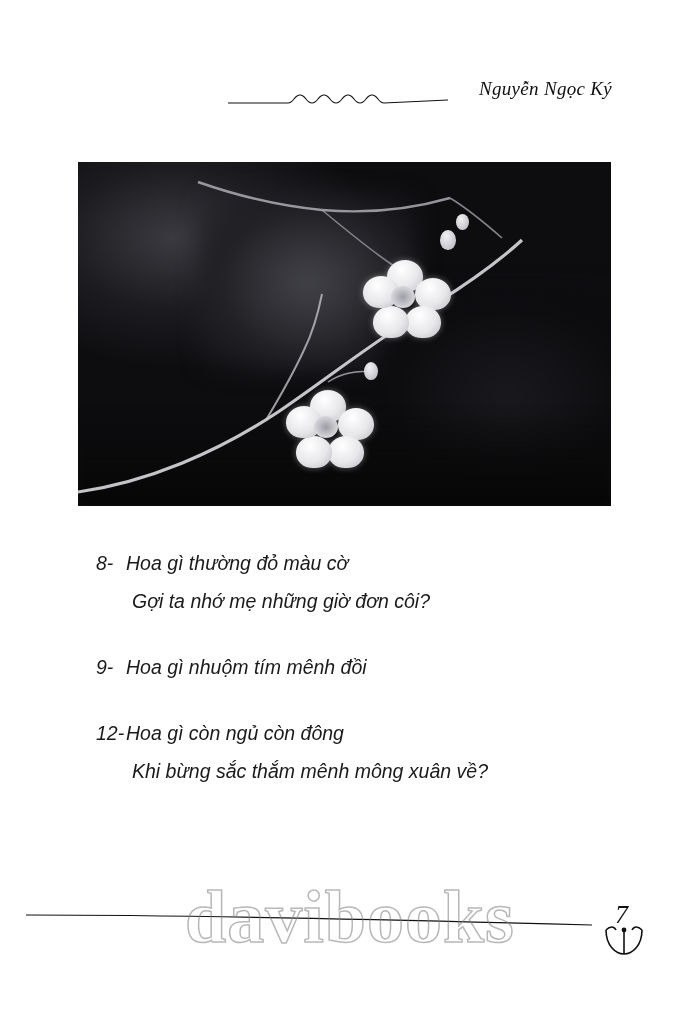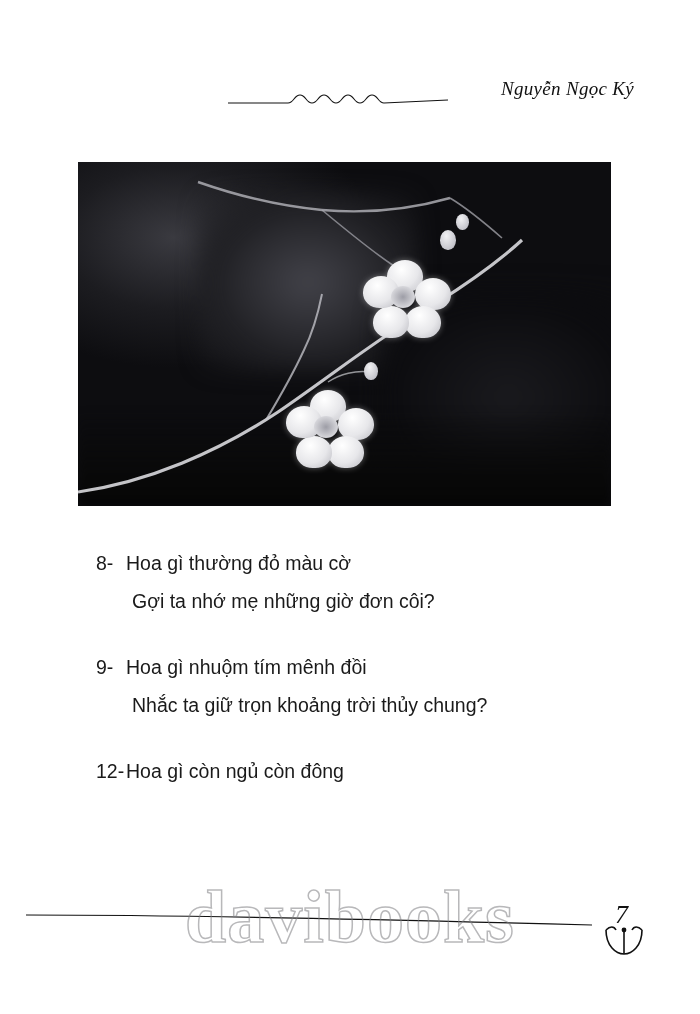--- a/index.html
+++ b/index.html
@@ -26,21 +26,21 @@
   }
   .header-rule {
     position: absolute;
     left: 228px;
     top: 14px;
     width: 220px;
     height: 14px;
   }
   .header-author {
     position: absolute;
-    right: 66px;
+    right: 88px;
     top: 0px;
     font-family: "Liberation Serif", serif;
     font-style: italic;
     font-size: 19px;
     letter-spacing: 0.3px;
     color: #111;
     white-space: nowrap;
   }
 
   
@@ -115,20 +115,21 @@
 
   
   .poem {
     position: absolute;
     left: 96px;
     top: 548px;
     width: 520px;
   }
   .stanza {
     margin-bottom: 36px;
+    font-style: italic;
   }
   .line-1 {
     font-size: 19.5px;
     line-height: 30px;
     white-space: pre;
   }
   .line-2 {
     font-size: 19.5px;
     line-height: 30px;
     margin-top: 8px;
@@ -244,25 +245,25 @@
 
 <div class="poem">
 
   <div class="stanza">
     <div class="line-1"><span class="q-num">8-</span><span>Hoa gì thường đỏ màu cờ</span></div>
     <div class="line-2">Gợi ta nhớ mẹ những giờ đơn côi?</div>
   </div>
 
   <div class="stanza">
     <div class="line-1"><span class="q-num">9-</span><span>Hoa gì nhuộm tím mênh đồi</span></div>
-    <div class="line-2">Nhắc ta giữ trọn khoảng trời thủy chung?</div>
   </div>
 
   <div class="stanza">
     <div class="line-1"><span class="q-num">12-</span><span>Hoa gì còn ngủ còn đông</span></div>
+    <div class="line-2">Khi bừng sắc thắm mênh mông xuân về?</div>
   </div>
 
 </div>
 
 <svg class="footer-rule" viewBox="0 0 566 16" preserveAspectRatio="none">
   <path d="M0,3 C180,3 380,8 566,13" fill="none" stroke="#111" stroke-width="1.2"></path>
 </svg>
 
 <div class="page-number">7</div>
 

